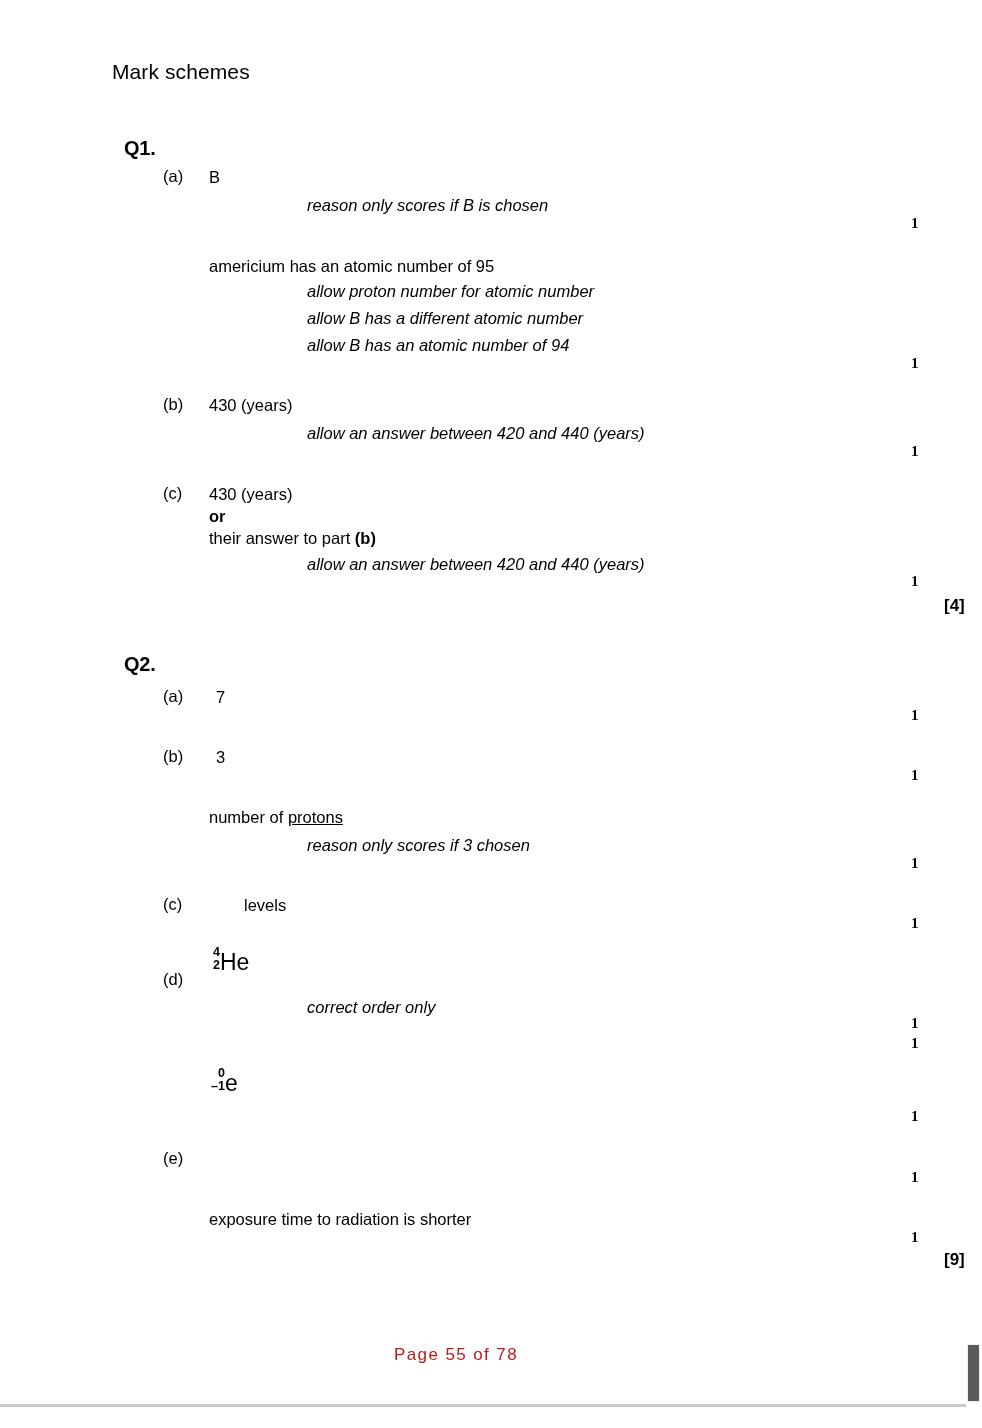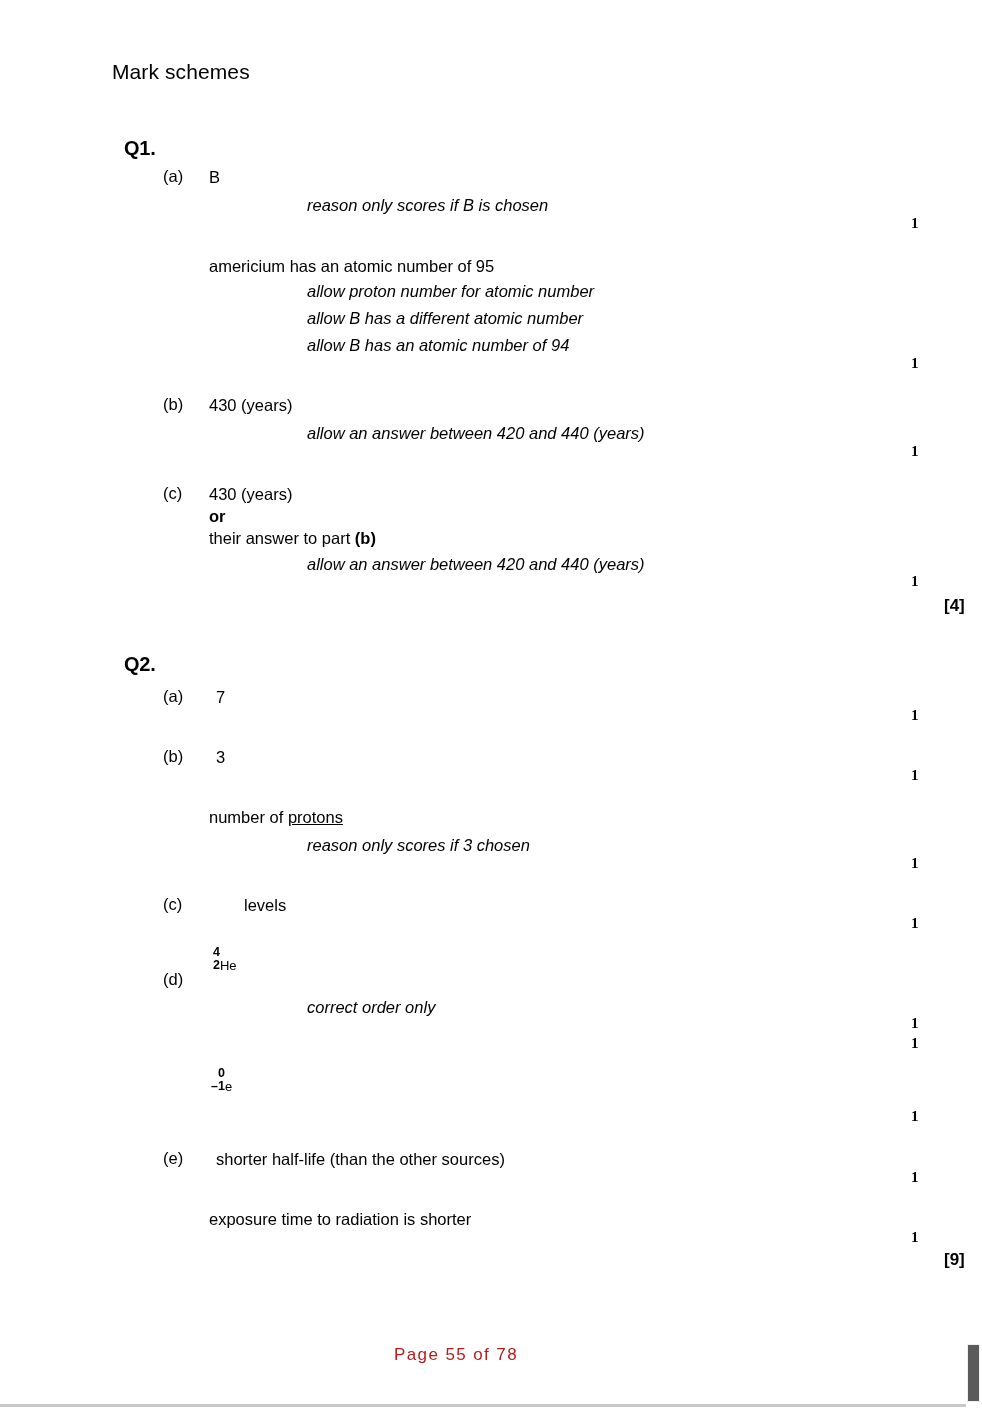--- a/index.html
+++ b/index.html
@@ -118,21 +118,21 @@
     text-align: right;
     font-size: 12.5px;
     line-height: 1.02;
     position: relative;
     top: -1px;
   }
   .isotope .nums span { display: block; font-weight: bold; }
   .isotope .sym {
     display: inline-block;
     vertical-align: baseline;
-    font-size: 13px;
+    font-size: 23px;
   }
 
   
   .footer {
     position: absolute;
     left: 0;
     top: 1345px;
     width: 912px;
     text-align: center;
     color: #b91c1c;
@@ -205,21 +205,20 @@
 
   <div class="isotope" style="left:211px; top:1068px;">
     <span class="nums">
       <span>0</span>
       <span>–1</span>
     </span><span class="sym">e</span>
   </div>
   <div class="mark" style="left:911px; top:1108px;">1</div>
 
   <div class="part-letter" style="left:163px; top:1149px;">(e)</div>
-  <div class="row" style="left:216px; top:1149px;">shorter half-life (than the other sources)</div>
   <div class="mark" style="left:911px; top:1169px;">1</div>
 
   <div class="row" style="left:209px; top:1209px;">exposure time to radiation is shorter</div>
   <div class="mark" style="left:911px; top:1229px;">1</div>
 
   <div class="total" style="left:944px; top:1250px;">[9]</div>
 
   <div class="footer">Page 55 of 78</div>
 
 </div>

